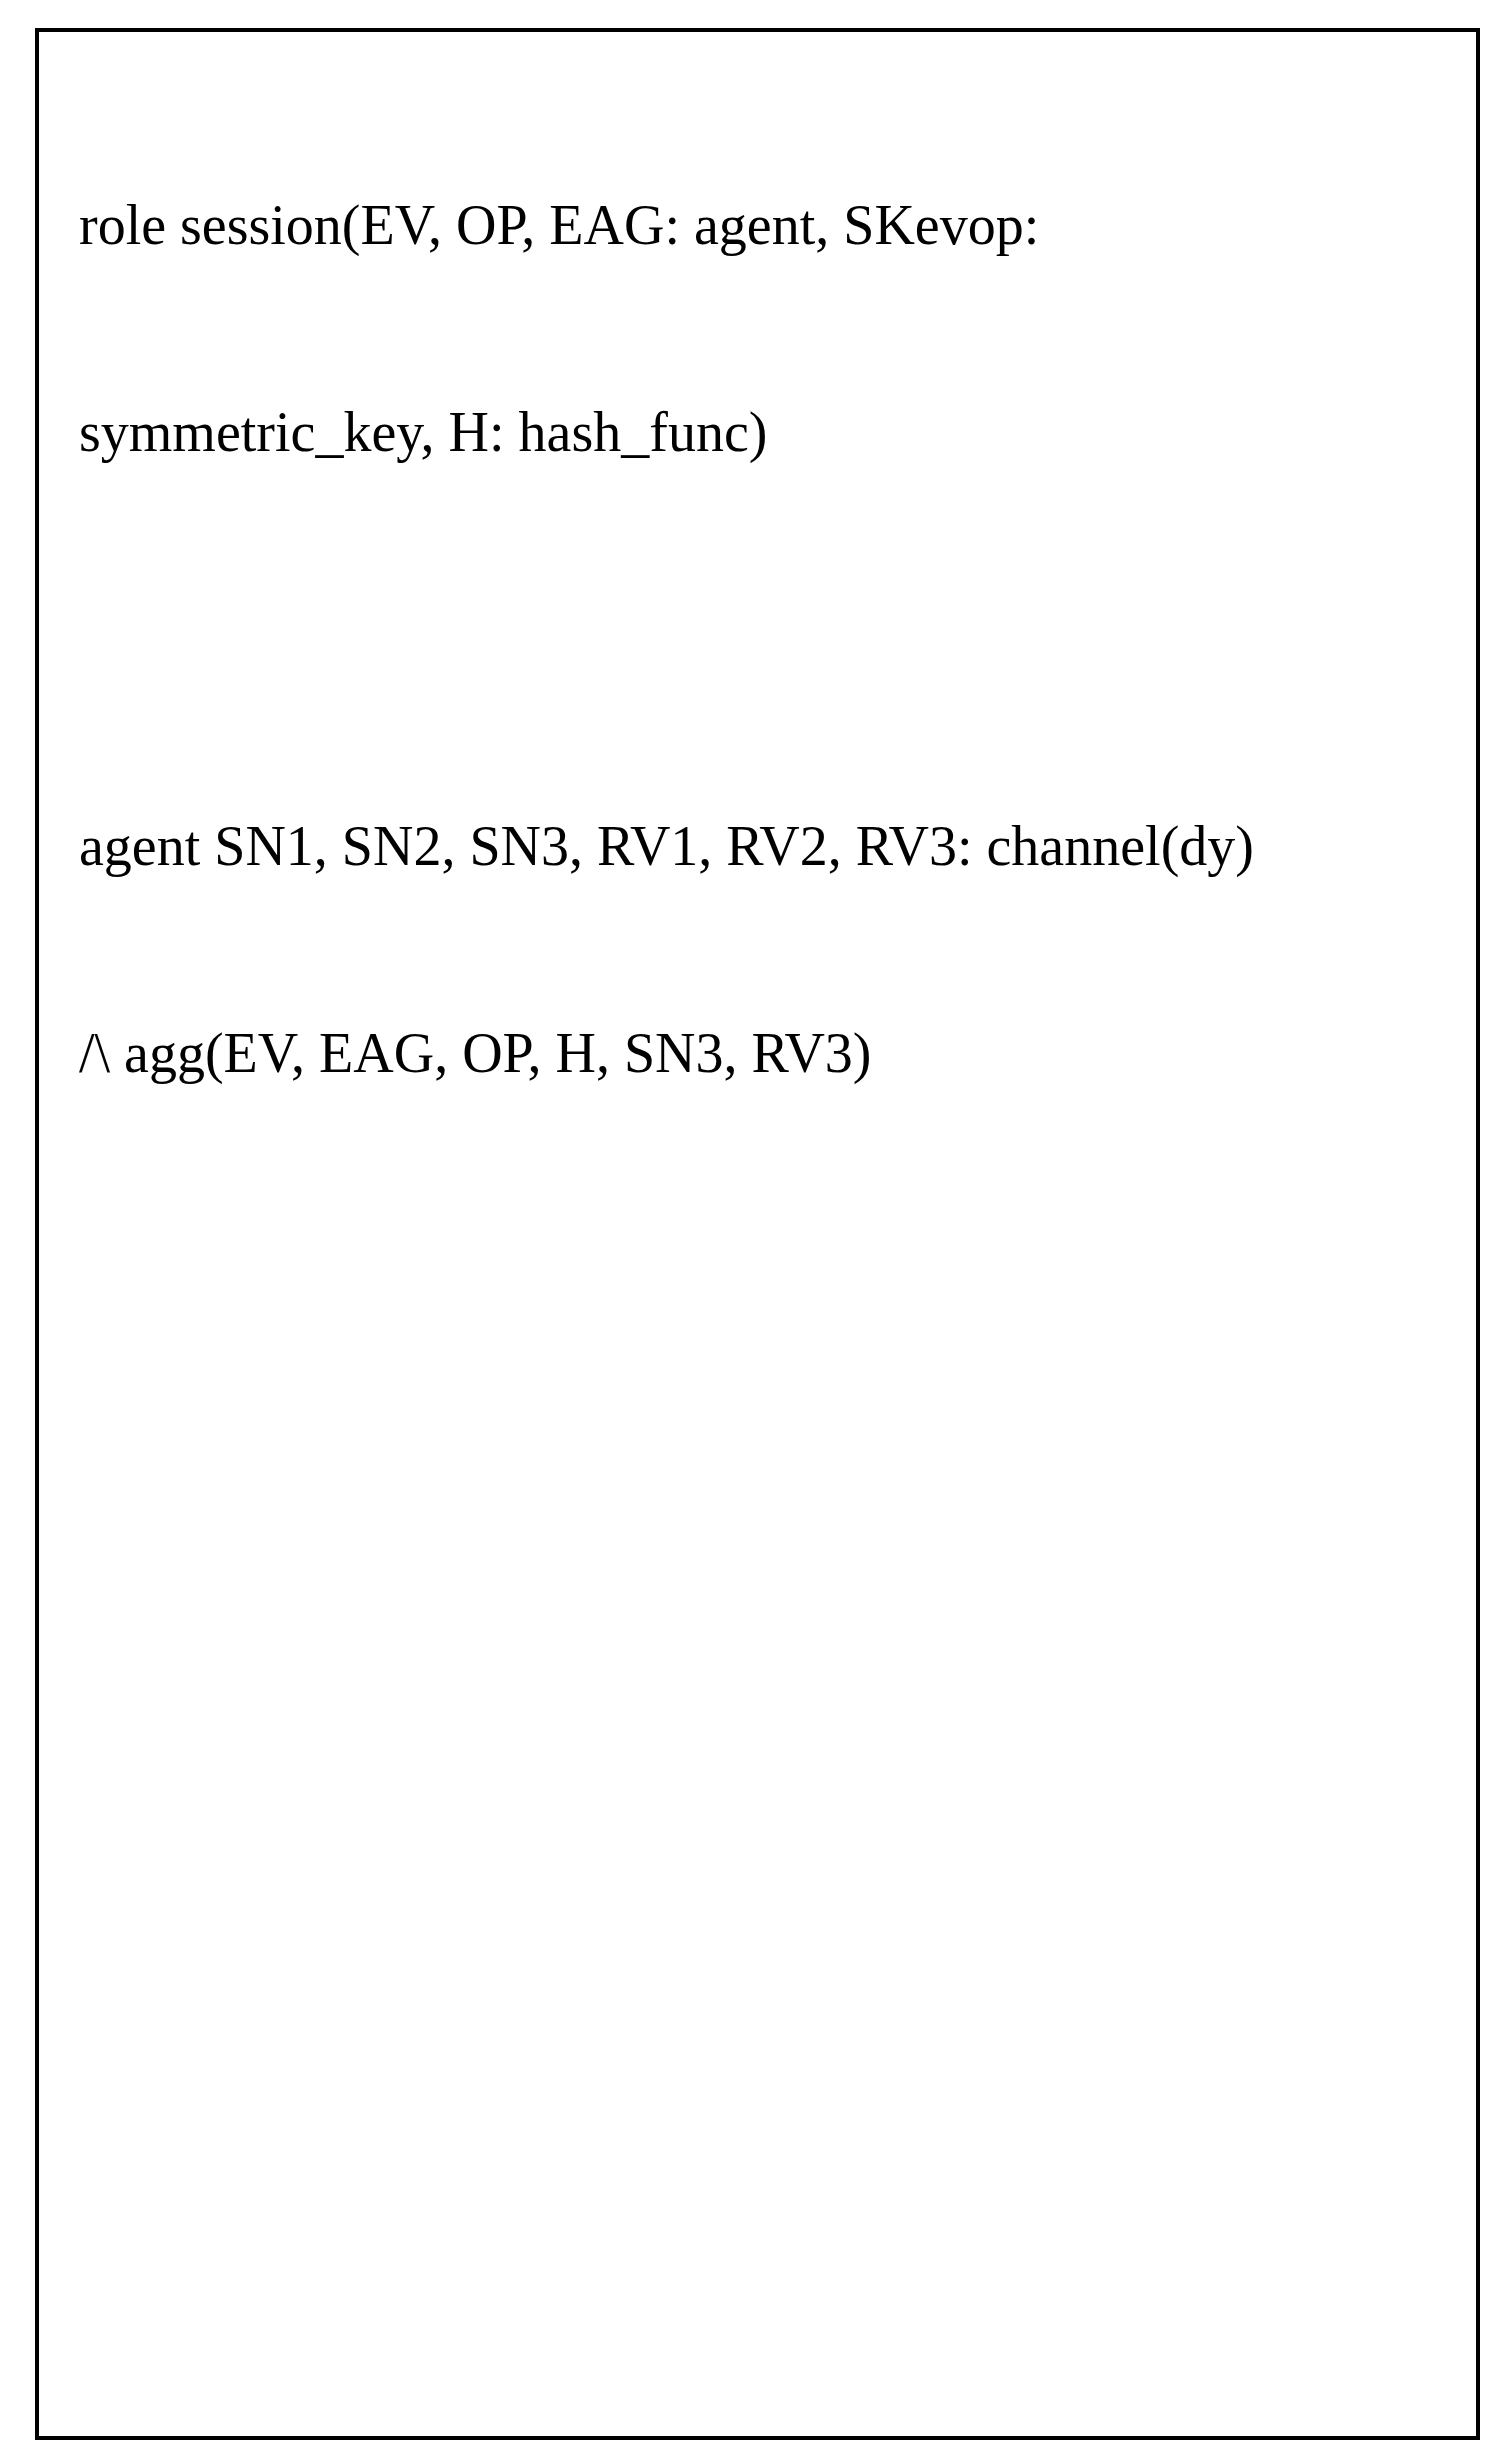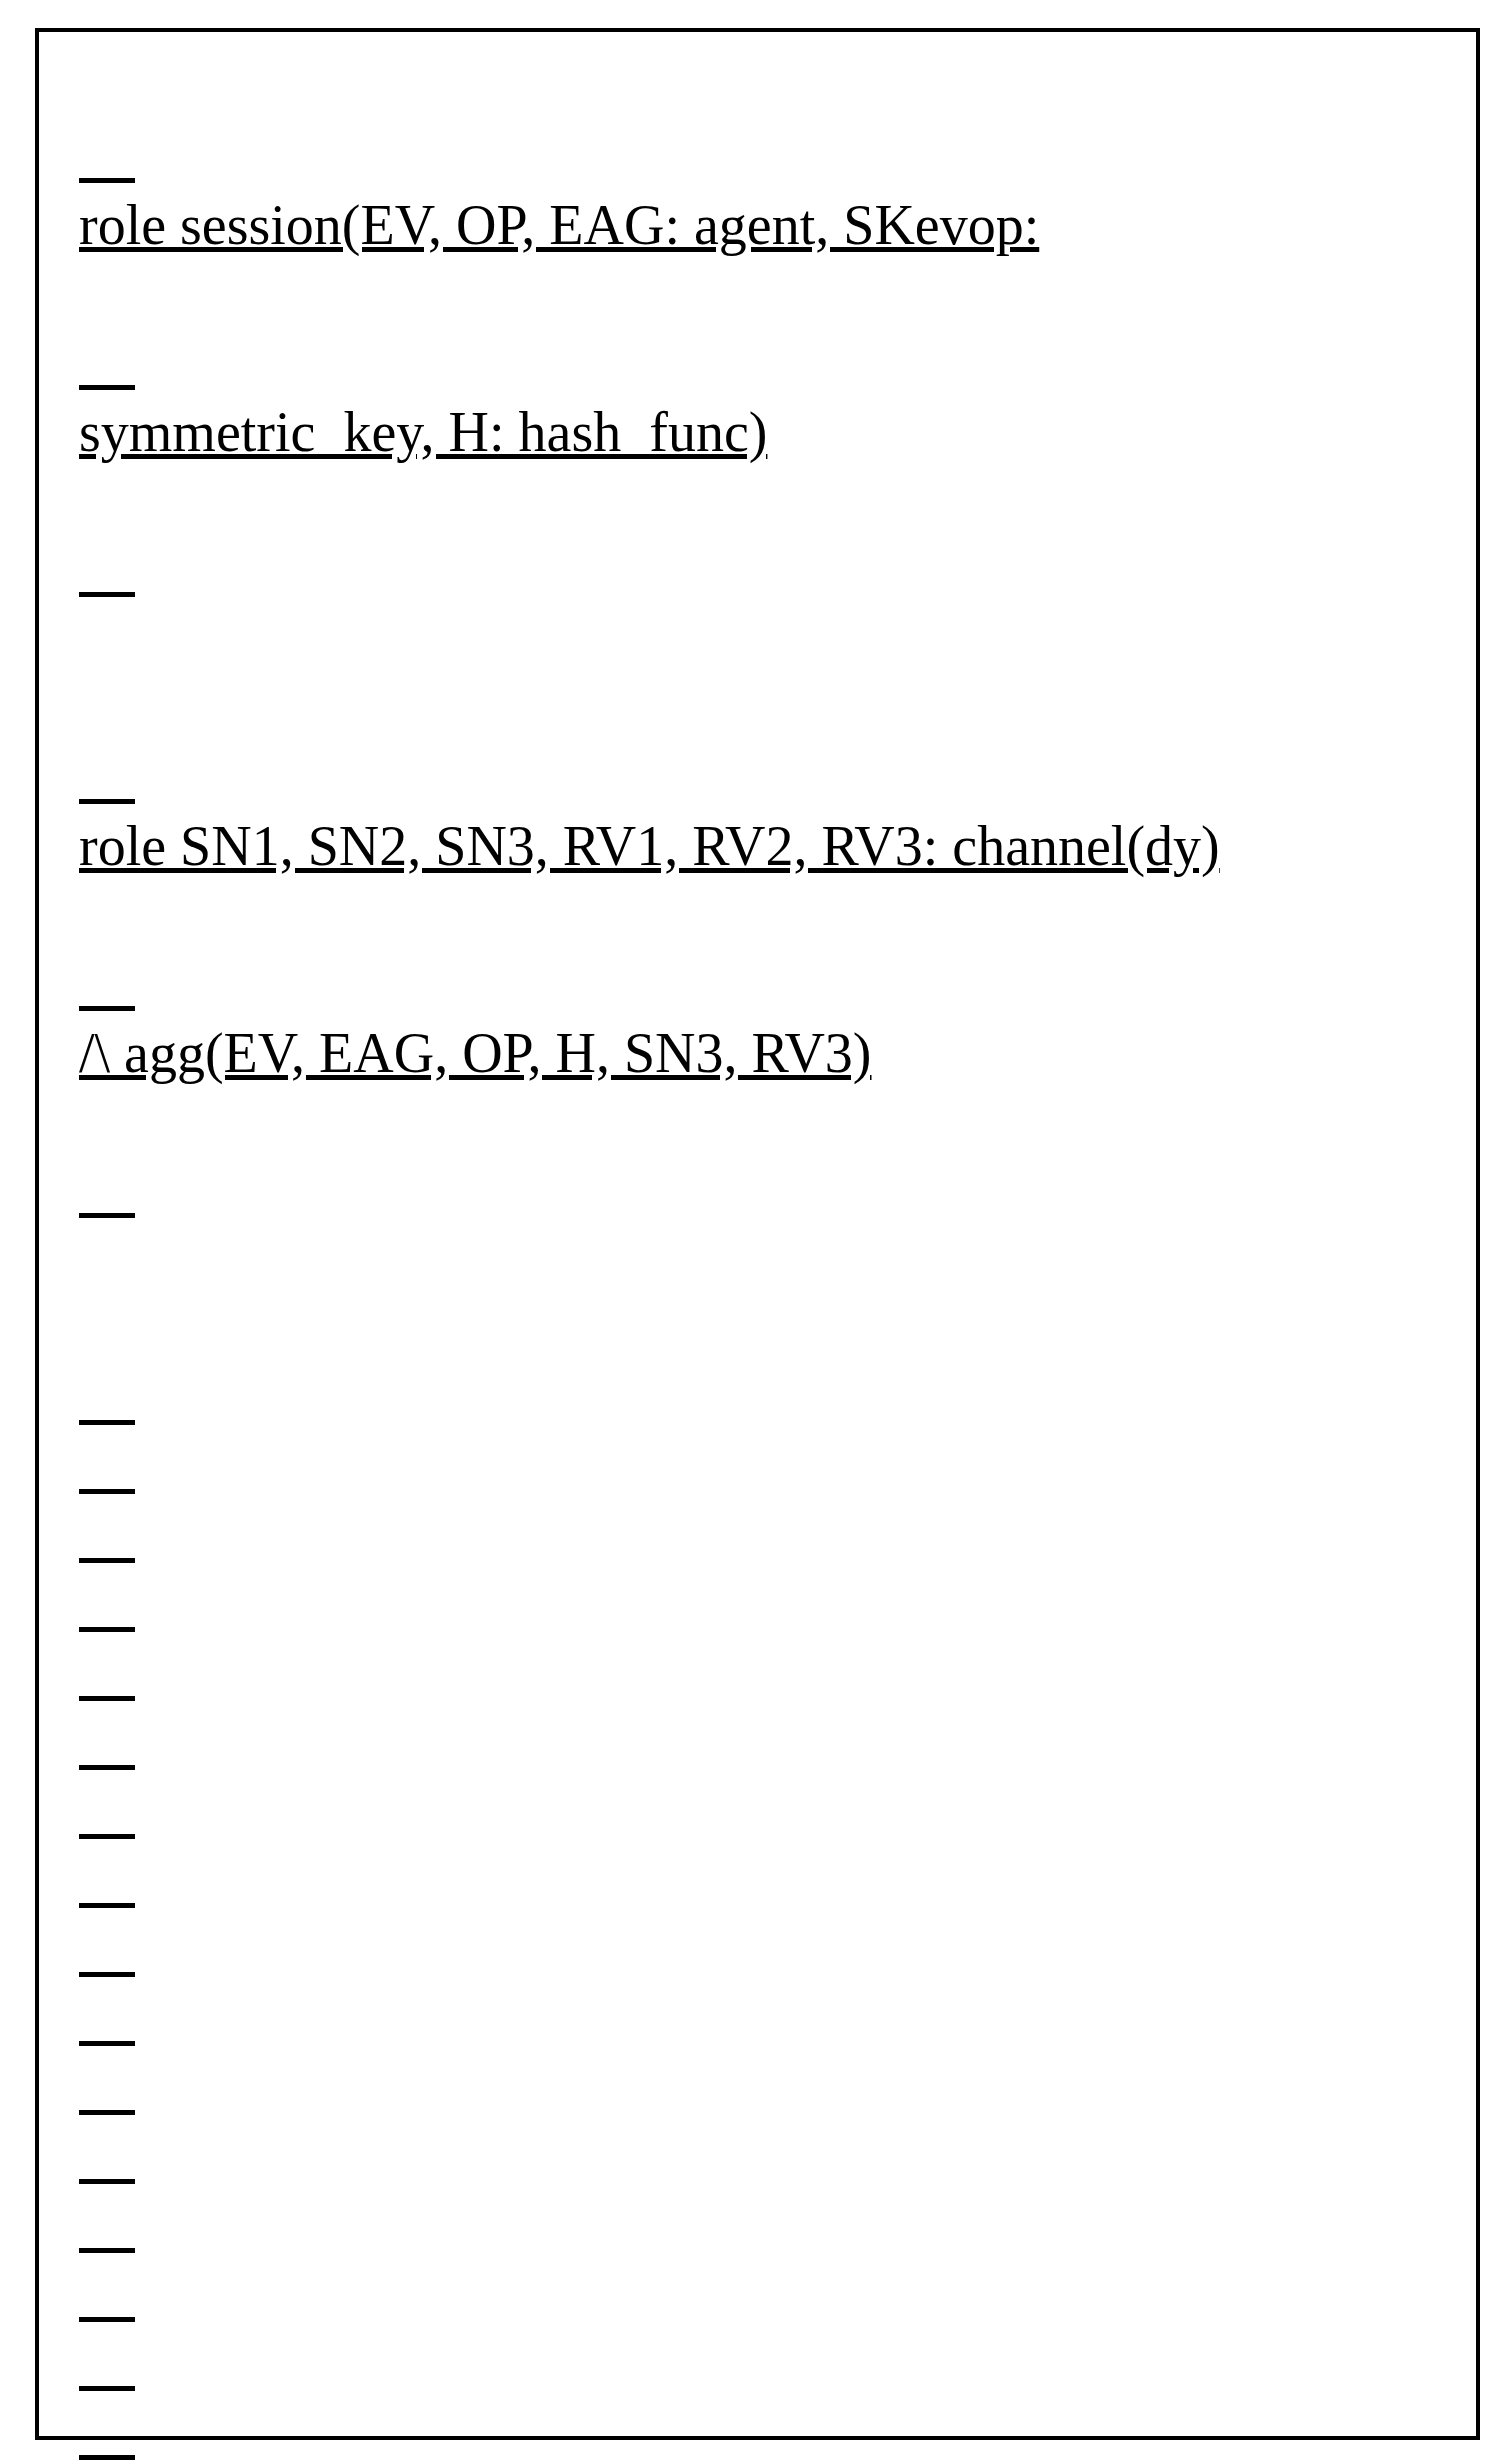--- a/index.html
+++ b/index.html
@@ -16,21 +16,20 @@
     .code-box {
       position: absolute;
       left: 35px;
       top: 28px;
       width: 1445px;
       height: 2412px;
       box-sizing: border-box;
       border: 4.4px solid #000000;
       background: #ffffff;
       padding: 21px 0 0 40px;
-      text-decoration: underline;
     }
     .code-lines {
       margin: 0;
       padding: 0;
       list-style: none;
       font-family: "Liberation Serif", "DejaVu Serif", serif;
       font-size: 56px;
       line-height: 69px;
       color: #000000;
       white-space: pre;
@@ -43,21 +42,21 @@
     }
   </style>
 </head>
 <body>
 
 <div class="code-box">
   <div class="code-lines">
     <span class="code-line">role session(EV, OP, EAG: agent, SKevop:</span>
     <span class="code-line">symmetric_key, H: hash_func)</span>
     <span class="code-line"></span>
-    <span class="code-line">role SN1, SN2, SN3, RV1, RV2, RV3: channel(dy)</span>
+    <span class="code-line">agent SN1, SN2, SN3, RV1, RV2, RV3: channel(dy)</span>
     <span class="code-line">/\ agg(EV, EAG, OP, H, SN3, RV3)</span>
     <span class="code-line"></span>
     
     
     
     
     
     
     
     

